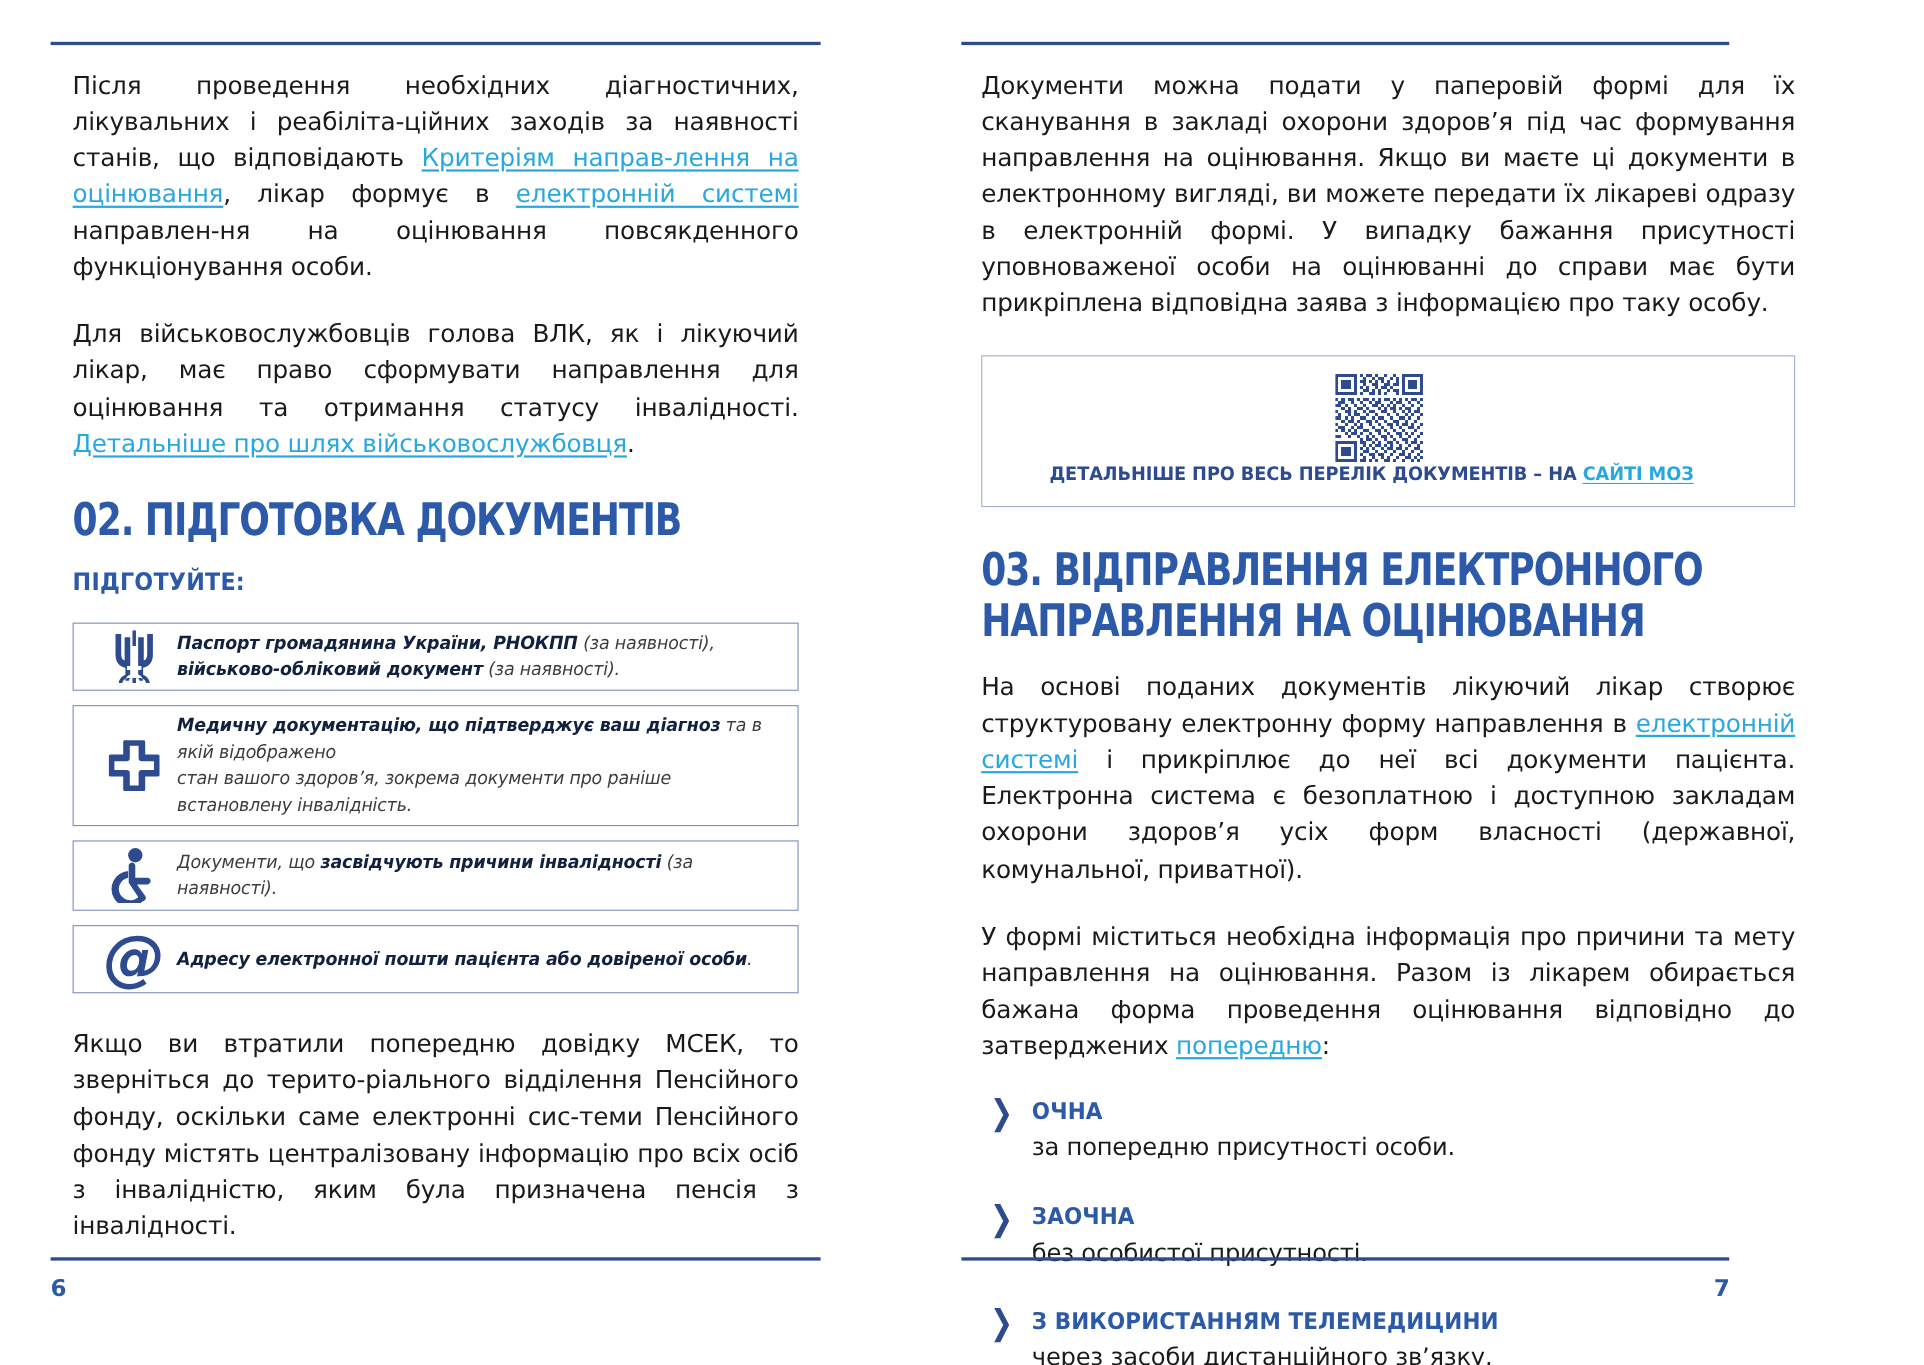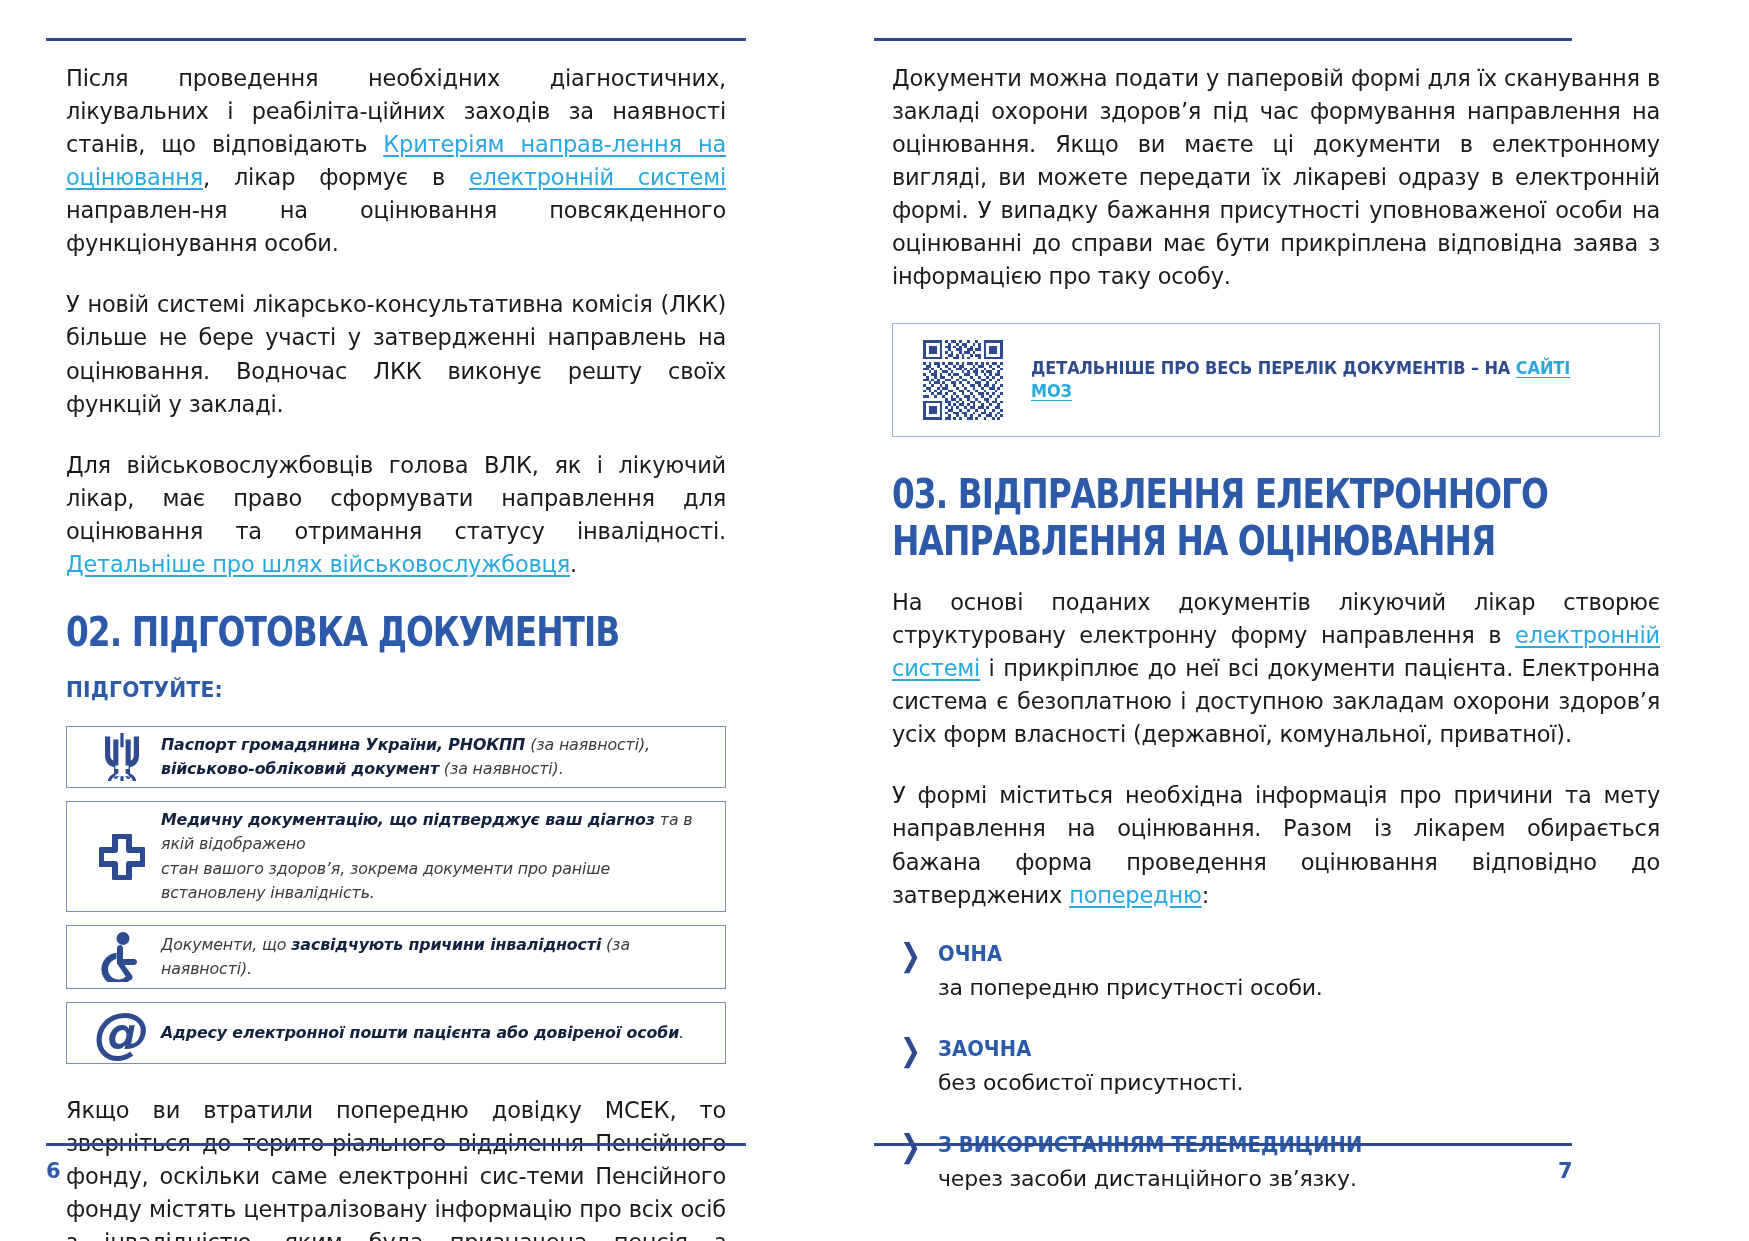--- a/index.html
+++ b/index.html
@@ -18,21 +18,21 @@
     display: flex;
   }
 
   .page {
     position: relative;
     width: 874px;
     height: 1241px;
     padding: 0;
   }
   .page-left  { padding-left: 66px;  padding-right: 148px; }
-  .page-right { padding-left: 18px;  padding-right: 88px; }
+  .page-right { padding-left: 18px;  padding-right: 116px; }
 
   
   .top-rule {
     position: absolute;
     top: 38px;
     height: 3px;
     background: #2d4b8e;
   }
   .page-left .top-rule  { left: 46px;  right: 128px; }
   .page-right .top-rule { left: 0px;   right: 176px; }
@@ -151,20 +151,21 @@
   .doc-text .light { font-weight: normal; color: #3c3c3c; }
 
   
   .qr-box {
     border: 1.5px solid #9fb0cf;
     display: flex;
     align-items: center;
     padding: 16px 18px;
     margin: 30px 0 34px 0;
     min-height: 96px;
+    flex-direction: column;
   }
   .qr-img {
     width: 80px; height: 80px;
     min-width: 80px;
     margin-right: 28px;
     margin-left: 12px;
   }
   .qr-caption {
     font-size: 17px;
     font-weight: bold;
@@ -217,21 +218,20 @@
 
 <div class="spread">
 
   <div class="page page-left">
     <div class="top-rule"></div>
 
     <div class="content">
 
       <p class="body"><span>Після проведення необхідних діагностичних, лікувальних і реабіліта-ційних заходів за наявності станів, що відповідають </span><a class="lnk" href="#">Критеріям направ-лення на оцінювання</a><span>, лікар формує в </span><a class="lnk" href="#">електронній системі</a><span> направлен-ня на оцінювання повсякденного функціонування особи.</span></p>
 
-      <p class="body">У новій системі лікарсько-консультативна комісія (ЛКК) більше не бере участі у затвердженні направлень на оцінювання. Водночас ЛКК виконує решту своїх функцій у закладі.</p>
 
       <p class="body"><span>Для військовослужбовців голова ВЛК, як і лікуючий лікар, має право сформувати направлення для оцінювання та отримання статусу інвалідності. </span><a class="lnk" href="#">Детальніше про шлях військовослужбовця</a><span>.</span></p>
 
       <h2 class="section-title">
         <span class="ln">02. ПІДГОТОВКА ДОКУМЕНТІВ</span>
       </h2>
 
       <h3 class="subhead">ПІДГОТУЙТЕ:</h3>
 
       <div class="doc-list">

